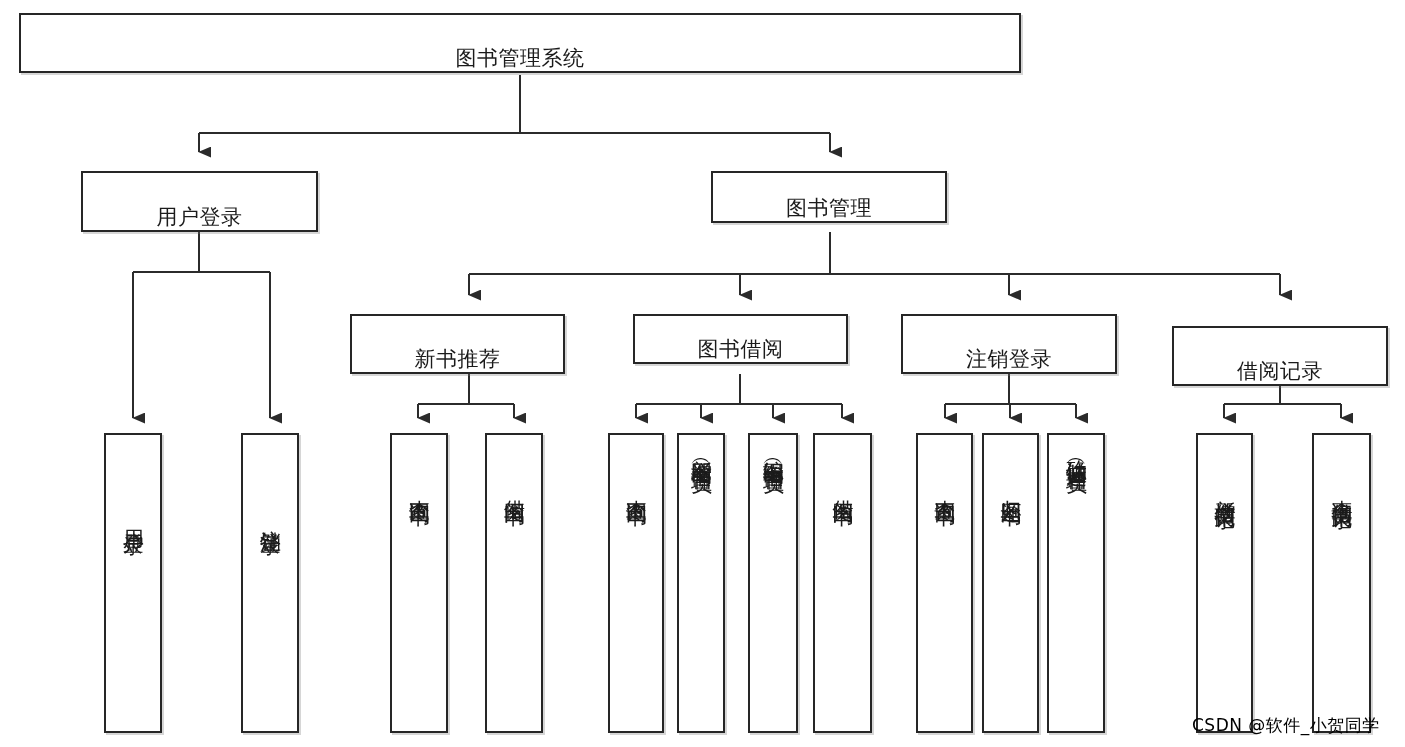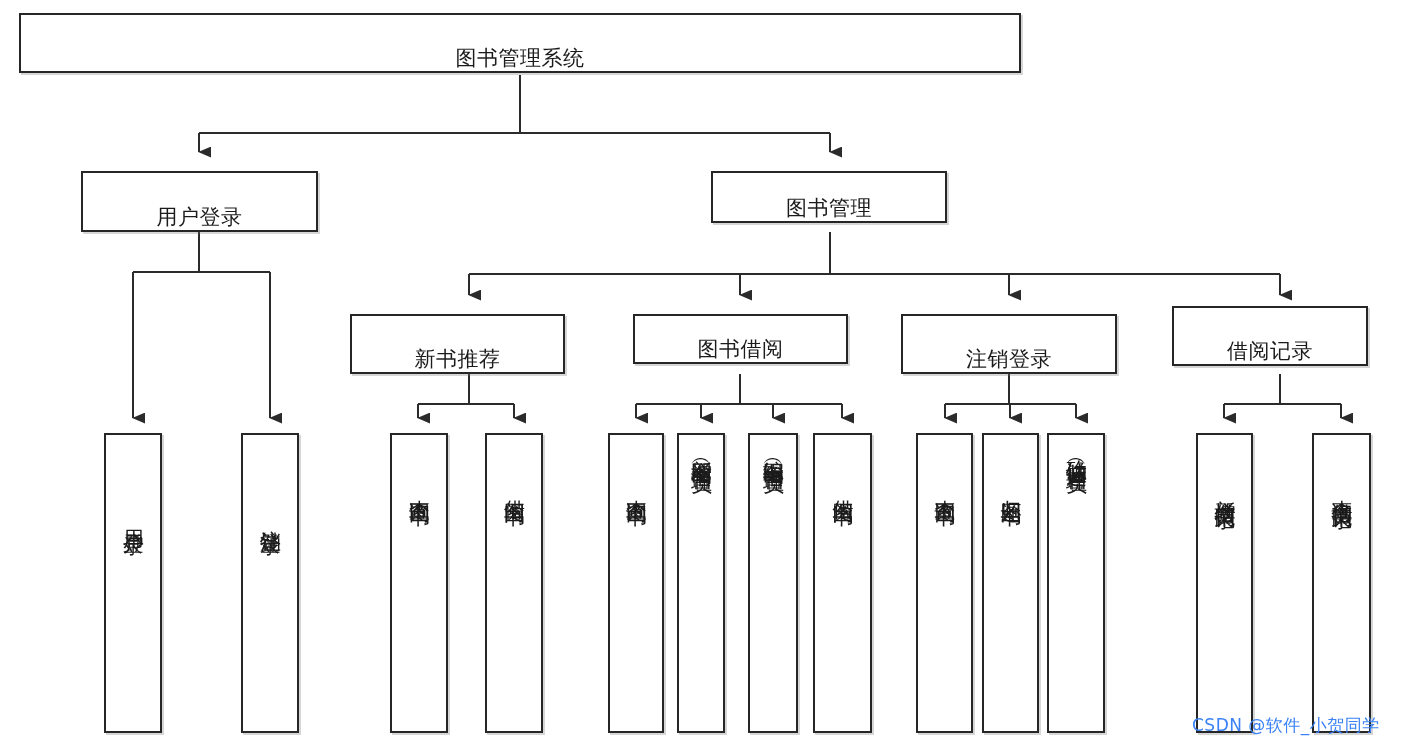--- a/index.html
+++ b/index.html
@@ -58,21 +58,21 @@
     white-space: nowrap;
   }
   .node-box.vertical.mid .node-label {
     margin-top: 70px;
   }
   .node-box.vertical.midlow .node-label {
     margin-top: 40px;
   }
   .watermark {
     position: absolute;
-    color: #3b82f6;
+    color: #000000;
     font-size: 17px;
     letter-spacing: 0.5px;
     white-space: nowrap;
     pointer-events: none;
   }
 </style>
 </head>
 <body>
 
 <div id="diagram-root">
@@ -144,21 +144,21 @@
   </div>
 
   <div class="node-box" style="left:633px; top:314px; width:215px; height:50px;">
     <span class="node-label">图书借阅</span>
   </div>
 
   <div class="node-box" style="left:901px; top:314px; width:216px; height:60px;">
     <span class="node-label">注销登录</span>
   </div>
 
-  <div class="node-box" style="left:1172px; top:306px; width:196px; height:60px;">
+  <div class="node-box" style="left:1172px; top:326px; width:216px; height:60px;">
     <span class="node-label">借阅记录</span>
   </div>
 
   <div class="node-box vertical mid" style="left:104px; top:433px; width:58px; height:300px;">
     <span class="node-label">用户登录</span>
   </div>
 
   <div class="node-box vertical mid" style="left:241px; top:433px; width:58px; height:300px;">
     <span class="node-label">注销登录</span>
   </div>

